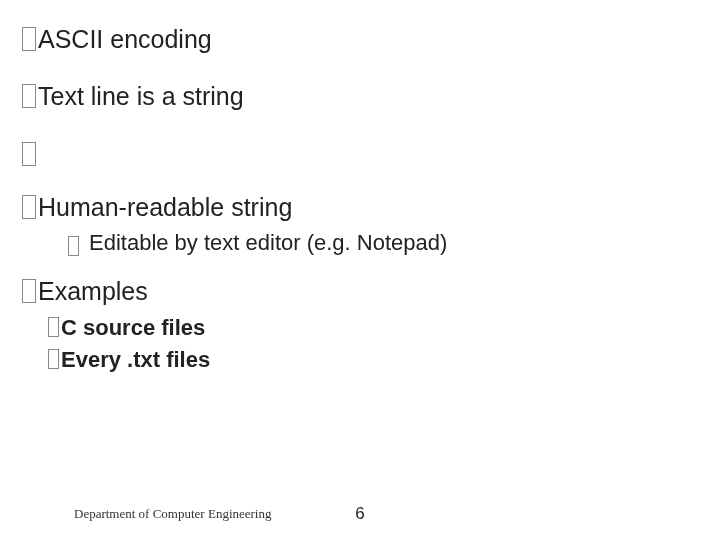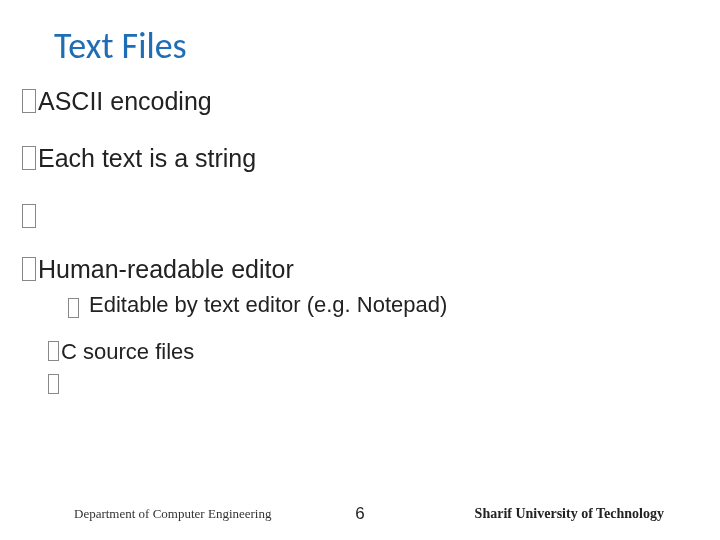--- a/index.html
+++ b/index.html
@@ -67,20 +67,21 @@
       margin-top: 3px;
     }
     .bullet-l2b {
       font-size: 22px;
       color: #222;
       margin-left: 26px;
       margin-bottom: 4px;
       line-height: 1.3;
       display: flex;
       align-items: flex-start;
+      font-weight: bold;
     }
     .bullet-l2b .marker {
       display: inline-block;
       width: 11px;
       height: 20px;
       border: 1px solid #888;
       margin-right: 2px;
       flex-shrink: 0;
       margin-top: 3px;
     }
@@ -112,53 +113,56 @@
       font-family: Georgia, 'Times New Roman', serif;
       font-size: 14px;
       font-weight: bold;
       color: #222;
     }
   </style>
 </head>
 <body>
 
 <div class="slide">
-  <h1 class="title">Text Files</h1>
 
   <div class="content">
     <div class="bullet-l1">
       <span class="marker"></span>
       <span>ASCII encoding</span>
     </div>
 
     <div class="bullet-l1">
       <span class="marker"></span>
-      <span>Each text is a string</span>
+      <span>Text line is a string</span>
     </div>
 
     <div class="bullet-l1">
       <span class="marker"></span>
     </div>
 
     <div class="bullet-l1 tight">
       <span class="marker"></span>
-      <span>Human-readable editor</span>
+      <span>Human-readable string</span>
     </div>
     <div class="bullet-l2">
       <span class="marker"></span>
       <span>Editable by text editor (e.g. Notepad)</span>
     </div>
 
+    <div class="bullet-l1 tight">
+      <span class="marker"></span>
+      <span>Examples</span>
+    </div>
     <div class="bullet-l2b">
       <span class="marker"></span>
       <span>C source files</span>
     </div>
     <div class="bullet-l2b">
       <span class="marker"></span>
+      <span>Every .txt files</span>
     </div>
   </div>
 
   <div class="footer">
     <span class="footer-left">Department of Computer Engineering</span>
     <span class="footer-center">6</span>
-    <span class="footer-right">Sharif University of Technology</span>
   </div>
 </div>
 
 </body></html>

